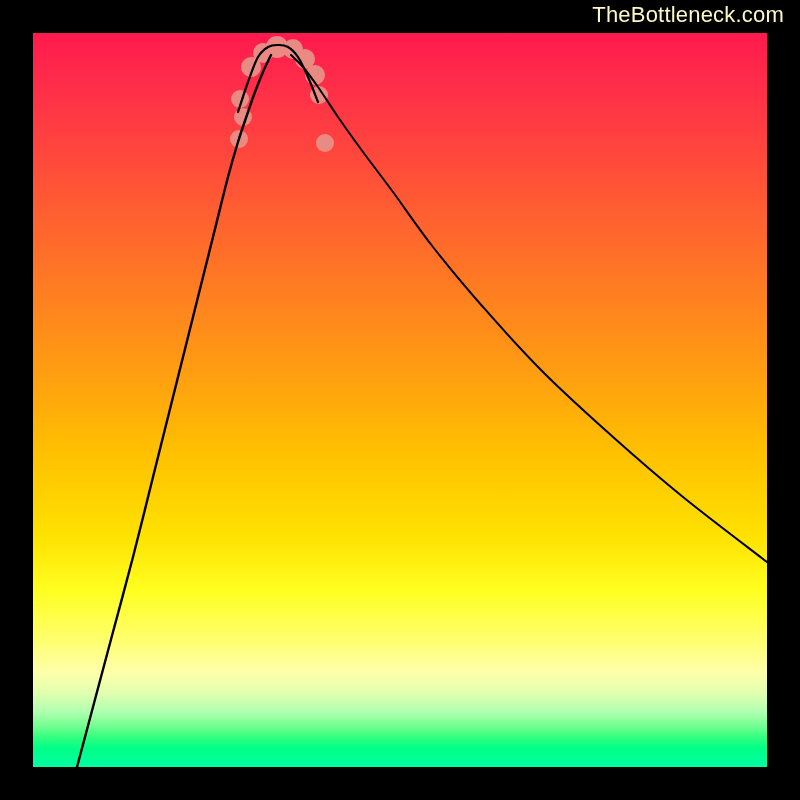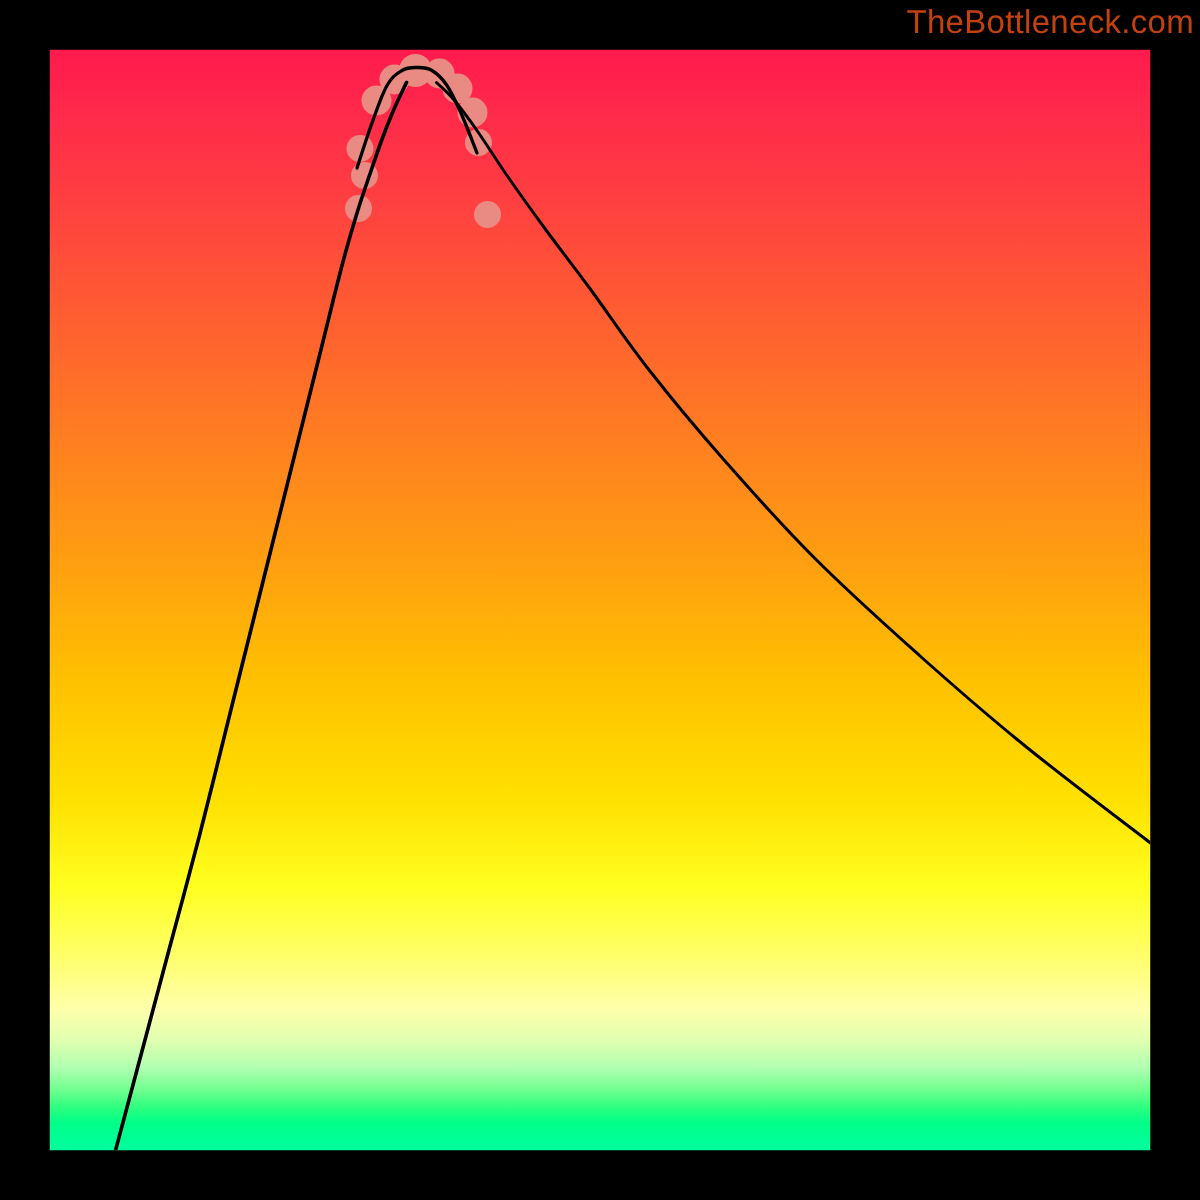--- a/index.html
+++ b/index.html
@@ -44,22 +44,22 @@
       #b0ffb0 92.5%,
       #70ff90 94.5%,
       #30ff80 96%,
       #00ff88 97.5%,
       #00ffa0 100%
     );
   }
   .watermark {
     position: absolute;
     top: 2px;
-    right: 4px;
-    color: #c2410c;
+    right: 16px;
+    color: #fef9c3;
     font-size: 22px;
     font-weight: 400;
     letter-spacing: 0.2px;
     user-select: none;
   }
   svg.curves {
     position: absolute;
     inset: 0;
   }
 </style>

